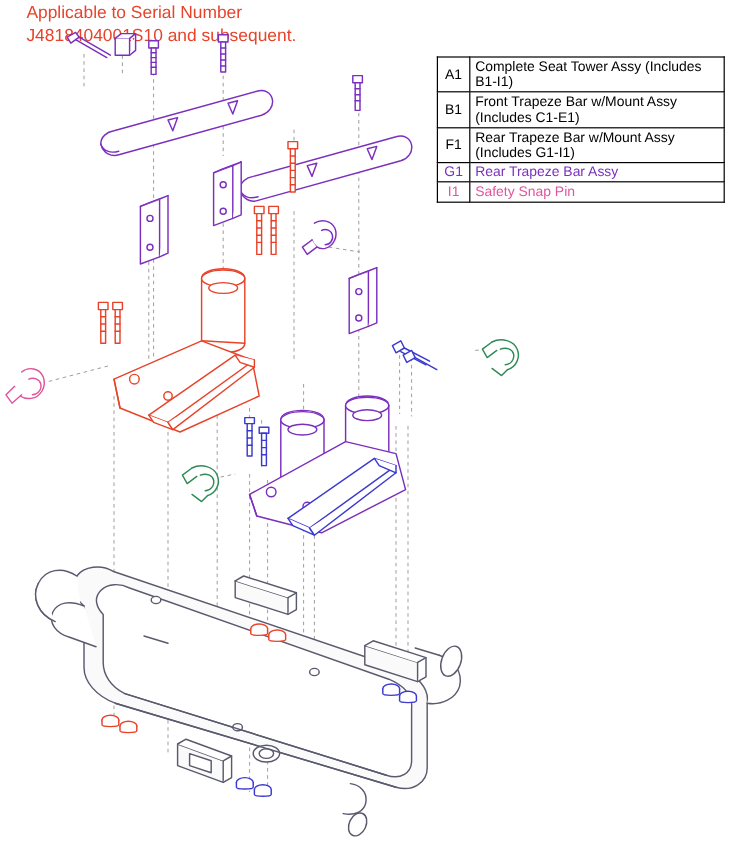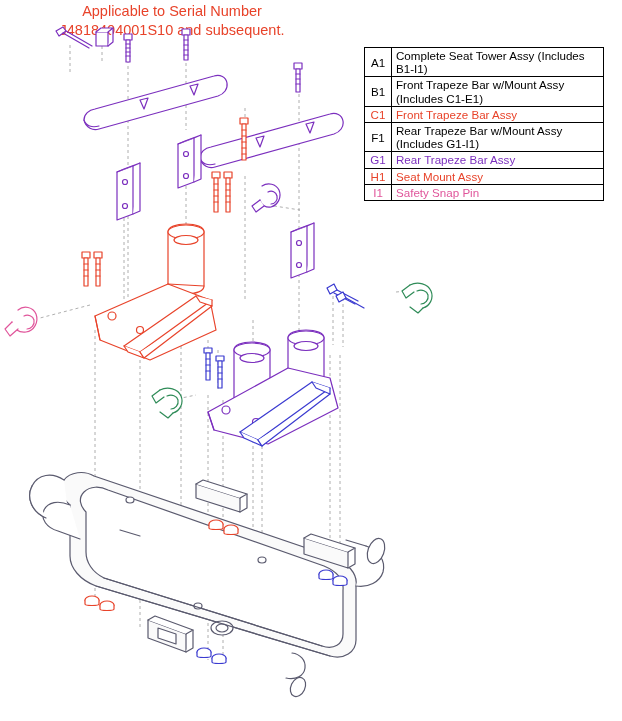--- a/index.html
+++ b/index.html
@@ -23,21 +23,21 @@
     height: 721px;
   }
 
   .abs { position: absolute; }
 
   
   #serial-note {
     left: 22px;
     top: 2px;
     width: 300px;
-    text-align: center;
+    text-align: left;
     color: #e8432a;
     font-size: 14.5px;
     line-height: 19px;
   }
   #serial-note div { white-space: nowrap; }
 
   #legend-note {
     left: 350px;
     top: 2px;
     width: 258px;
@@ -99,34 +99,26 @@
     <tbody>
       <tr>
         <td class="code c-black">A1</td>
         <td class="c-black">Complete Seat Tower Assy (Includes B1-I1)</td>
       </tr>
       <tr>
         <td class="code c-black">B1</td>
         <td class="c-black">Front Trapeze Bar w/Mount Assy (Includes C1-E1)</td>
       </tr>
       <tr>
-        <td class="code c-red">C1</td>
-        <td class="c-red">Front Trapeze Bar Assy</td>
-      </tr>
-      <tr>
         <td class="code c-black">F1</td>
         <td class="c-black">Rear Trapeze Bar w/Mount Assy (Includes G1-I1)</td>
       </tr>
       <tr>
         <td class="code c-purple">G1</td>
         <td class="c-purple">Rear Trapeze Bar Assy</td>
-      </tr>
-      <tr>
-        <td class="code c-red">H1</td>
-        <td class="c-red">Seat Mount Assy</td>
       </tr>
       <tr>
         <td class="code c-pink">I1</td>
         <td class="c-pink">Safety Snap Pin</td>
       </tr>
     </tbody>
   </table>
 
   <div class="abs" id="drawing">
     <svg width="622" height="721" viewBox="0 0 622 721" xmlns="http://www.w3.org/2000/svg">

